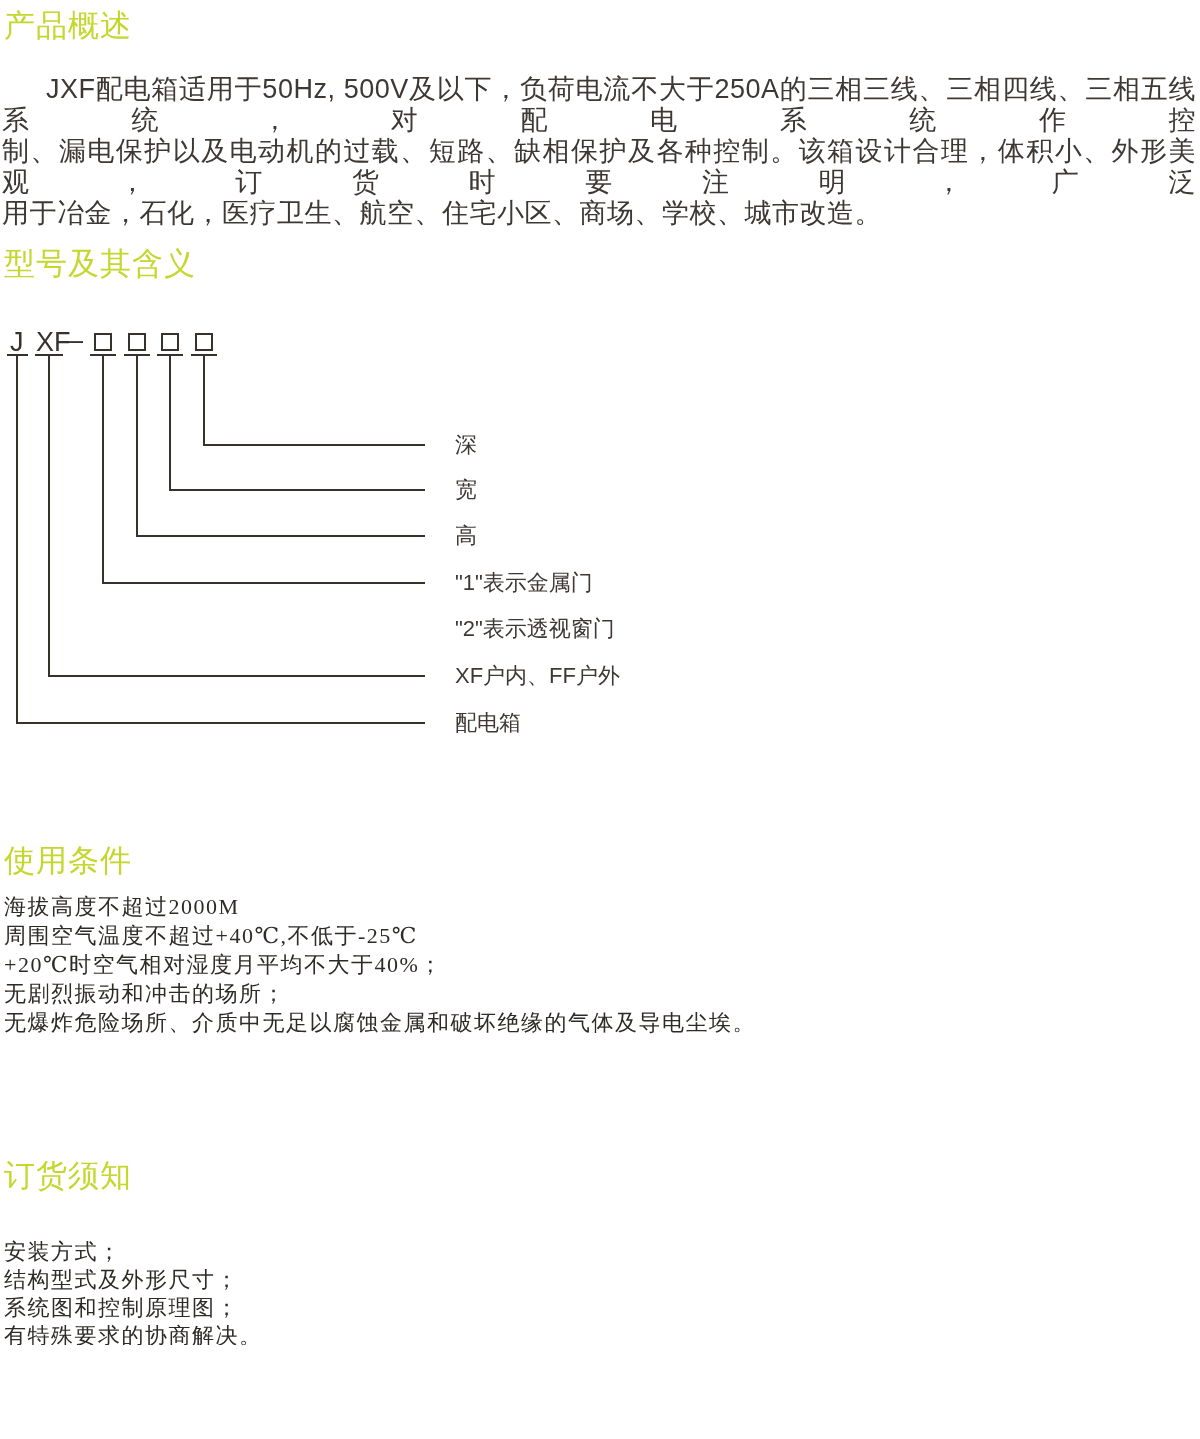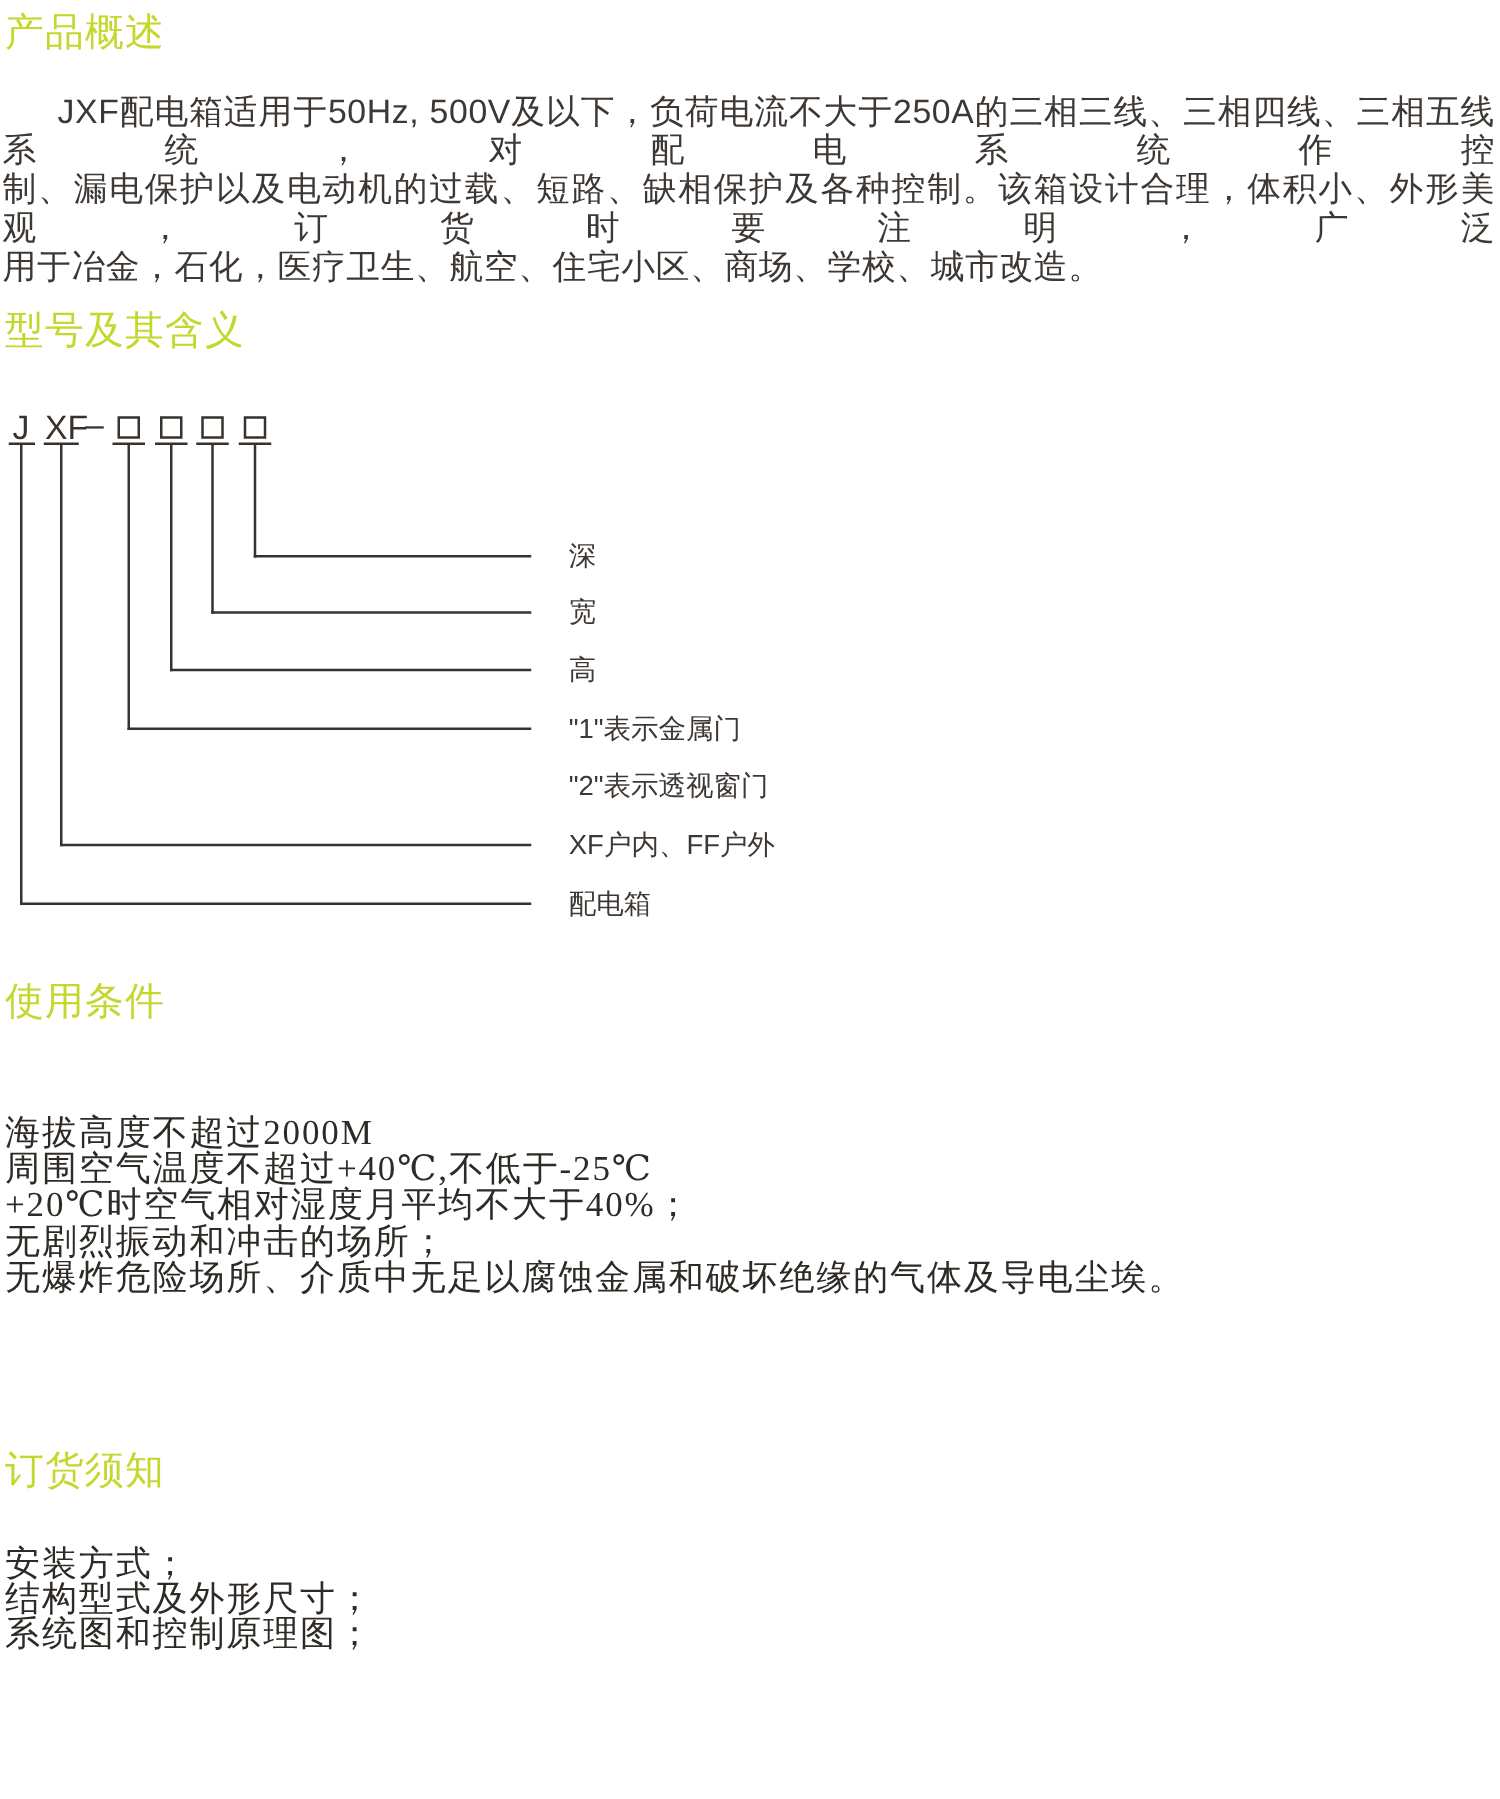--- a/index.html
+++ b/index.html
@@ -7,21 +7,21 @@
     position:relative;width:1200px;height:1345px;background:#ffffff;overflow:hidden;
     font-family:"Liberation Sans","DejaVu Sans",sans-serif;
   }
   .heading{
     position:absolute;left:4px;
     font-size:31px;line-height:34px;font-weight:normal;
     color:#c3d72d;letter-spacing:1px;margin:0;
   }
   #h-overview{top:9px;}
   #h-model{top:247px;}
-  #h-conditions{top:784px;}
+  #h-conditions{top:844px;}
   #h-ordering{top:1159px;}
 
   
   .para{position:absolute;left:2px;top:74px;width:1194px;color:#3e3834;font-size:27px;line-height:31px;}
   .para .pline{text-align:justify;text-align-last:justify;letter-spacing:0.5px;}
   .para .pline.first{text-indent:44px;}
   .para .pline.last{text-align:left;text-align-last:left;}
 
   
   .code-letter{position:absolute;top:328px;font-size:27px;line-height:28px;color:#38322d;}
@@ -57,21 +57,21 @@
   #lbl-height{top:524px;}
   #lbl-door1 {top:571px;}
   #lbl-door2 {top:617px;}
   #lbl-loc   {top:664px;}
   #lbl-prod  {top:711px;}
 
   
   .slist{
     position:absolute;left:4px;
     font-family:"Liberation Serif","DejaVu Serif",serif;
-    color:#2e2a26;font-size:28px;white-space:nowrap;letter-spacing:1.5px;
+    color:#2e2a26;font-size:22px;white-space:nowrap;letter-spacing:1.5px;
   }
   #cond-list{top:892px;}
   #cond-list .sline{line-height:29px;}
   #order-list{top:1238px;}
   #order-list .sline{line-height:28px;}
 </style>
 </head>
 <body>
 
 <div class="page">
@@ -132,15 +132,16 @@
     <div class="sline">无剧烈振动和冲击的场所；</div>
     <div class="sline">无爆炸危险场所、介质中无足以腐蚀金属和破坏绝缘的气体及导电尘埃。</div>
   </div>
 
   <h2 class="heading" id="h-ordering">订货须知</h2>
 
   <div class="slist" id="order-list">
     <div class="sline">安装方式；</div>
     <div class="sline">结构型式及外形尺寸；</div>
     <div class="sline">系统图和控制原理图；</div>
+    <div class="sline">有特殊要求的协商解决。</div>
   </div>
 
 </div>
 
 </body></html>

